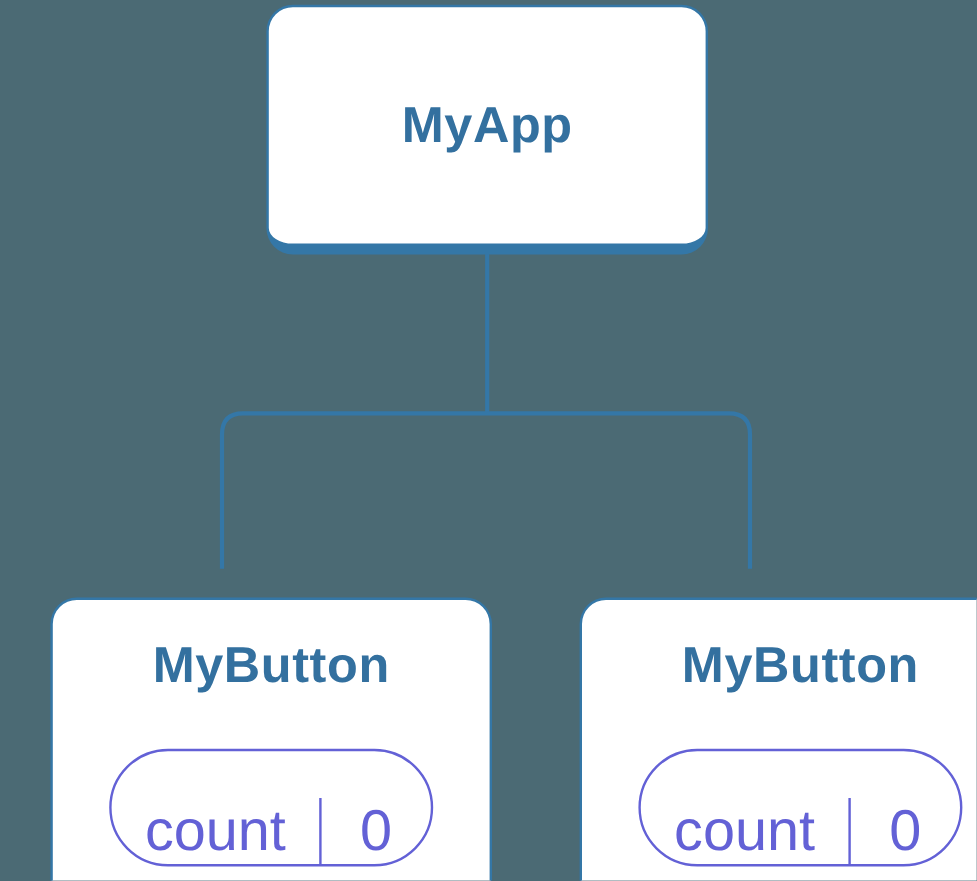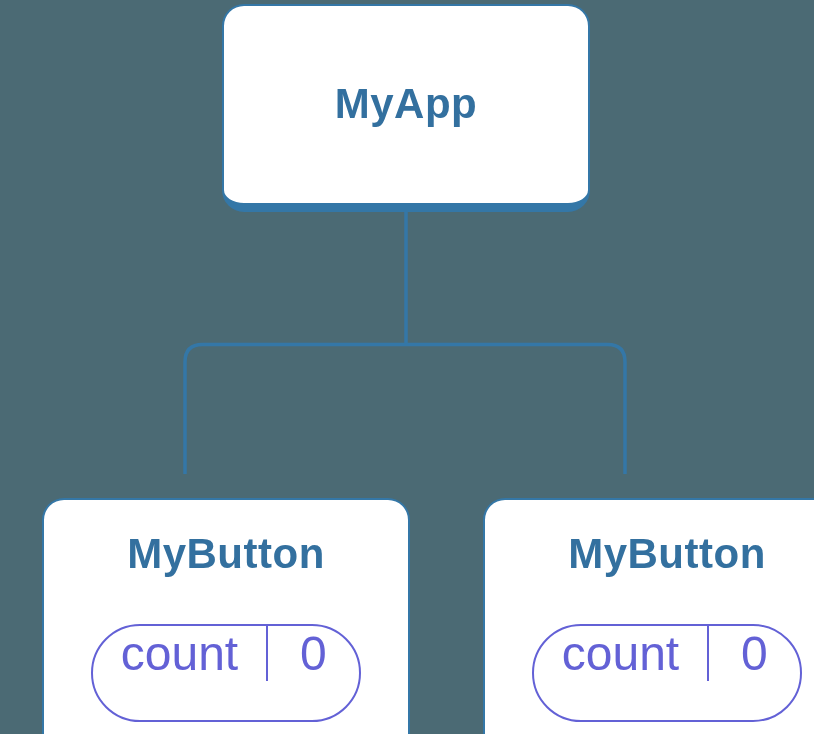--- a/index.html
+++ b/index.html
@@ -57,21 +57,21 @@
     line-height: 1.1;
     white-space: nowrap;
   }
   .state-pill {
     box-sizing: border-box;
     width: 270px;
     height: 98px;
     border: 2.5px solid #6361D6;
     border-radius: 49px;
     display: flex;
-    align-items: flex-start;
+    align-items: flex-end;
     color: #6361D6;
     font-size: 48px;
     font-weight: 400;
     background: #ffffff;
   }
   .state-key {
     flex: 0 0 65%;
     display: flex;
     align-items: center;
     justify-content: center;

